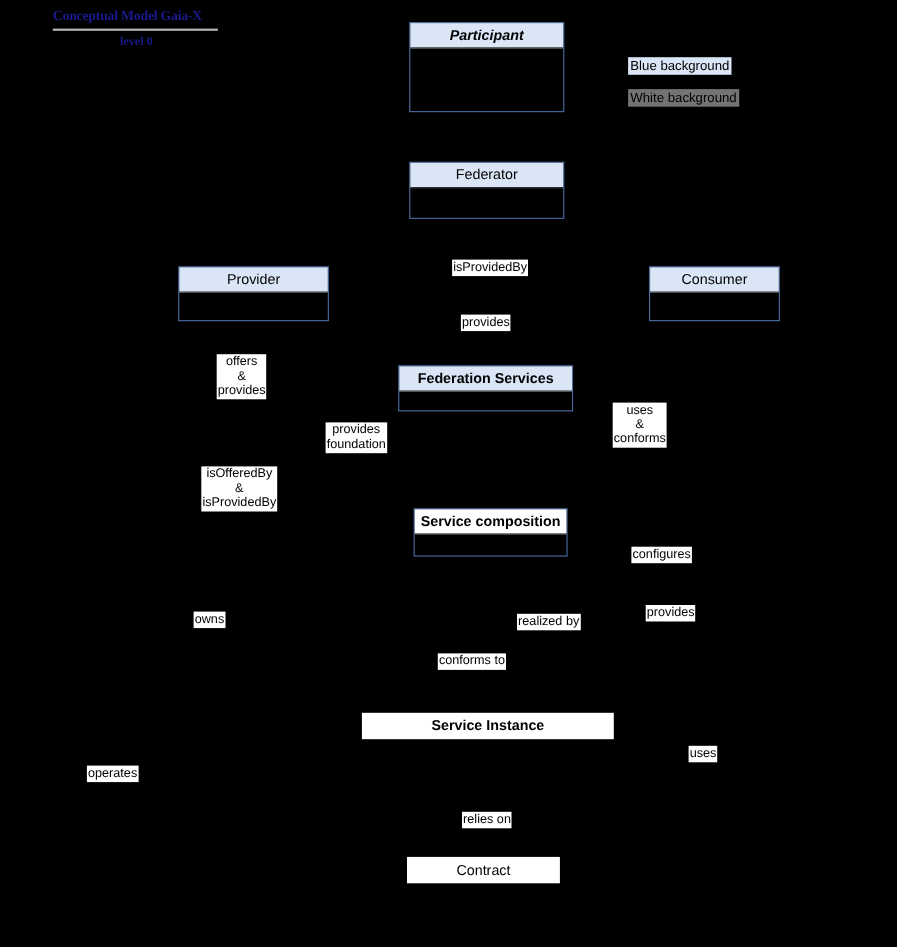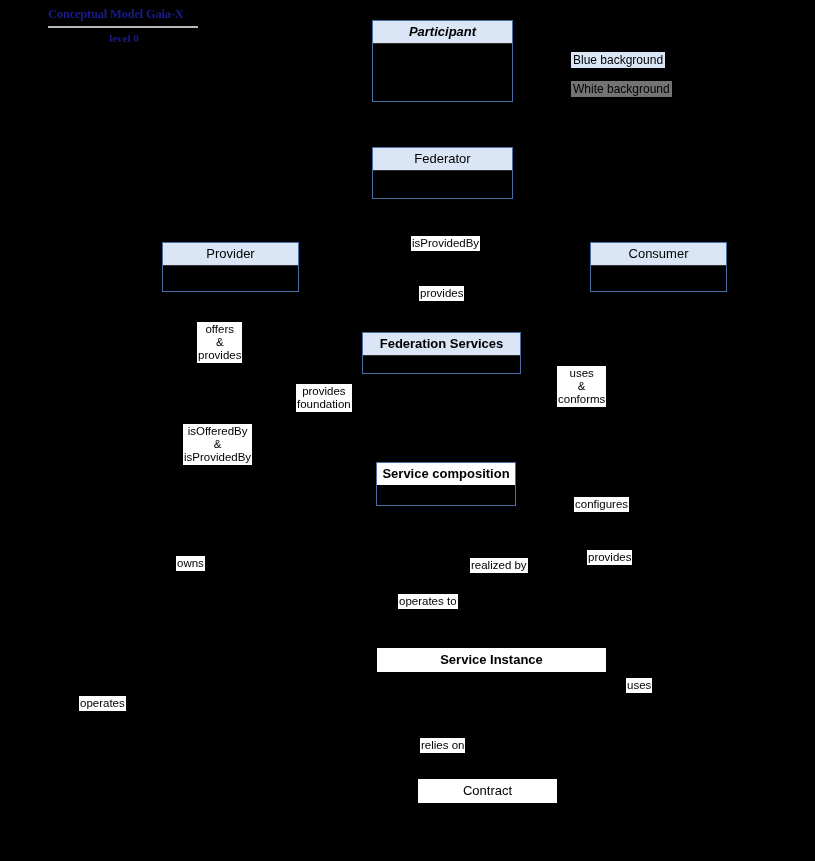--- a/index.html
+++ b/index.html
@@ -88,21 +88,20 @@
   .node .node-body {
     background: transparent;
     width: 100%;
   }
   .node.italic .node-header { font-style: italic; font-weight: bold; }
   .node.bold .node-header { font-weight: bold; }
 
   
   .node.flat {
     border: none;
-    margin-left: 48px;
   }
   .node.flat .node-header {
     background: #ffffff;
     border-bottom: none;
     font-weight: bold;
     font-size: 13px;
     height: 24px;
     line-height: 24px;
   }
 
@@ -140,21 +139,21 @@
   <div class="node blue" style="left:372px; top:147px; width:141px; height:52px;">
     <div class="node-header">Federator</div>
     <div class="node-body" style="height:28px;"></div>
   </div>
 
   <div class="node blue" style="left:162px; top:242px; width:137px; height:50px;">
     <div class="node-header">Provider</div>
     <div class="node-body" style="height:26px;"></div>
   </div>
 
-  <div class="node blue" style="left:590px; top:242px; width:137px; height:50px;">
+  <div class="node blue" style="left:590px; top:242px; width:119px; height:50px;">
     <div class="node-header">Consumer</div>
     <div class="node-body" style="height:26px;"></div>
   </div>
 
   <div class="node blue bold" style="left:362px; top:332px; width:159px; height:42px;">
     <div class="node-header">Federation Services</div>
     <div class="node-body" style="height:18px;"></div>
   </div>
 
   <div class="node white bold" style="left:376px; top:462px; width:140px; height:44px;">
@@ -190,21 +189,21 @@
 isProvidedBy</div>
 
   <div class="edge-label" style="left:574px; top:497px;text-align:center;">configures</div>
 
   <div class="edge-label" style="left:470px; top:558px;">realized by</div>
 
   <div class="edge-label" style="left:587px; top:550px;">provides</div>
 
   <div class="edge-label" style="left:176px; top:556px;">owns</div>
 
-  <div class="edge-label" style="left:398px; top:594px;">operates to</div>
+  <div class="edge-label" style="left:398px; top:594px;">conforms to</div>
 
   <div class="edge-label" style="left:79px; top:696px;">operates</div>
 
   <div class="edge-label" style="left:626px; top:678px;">uses</div>
 
   <div class="edge-label" style="left:420px; top:738px;">relies on</div>
 
 </div>
 
 </body></html>

